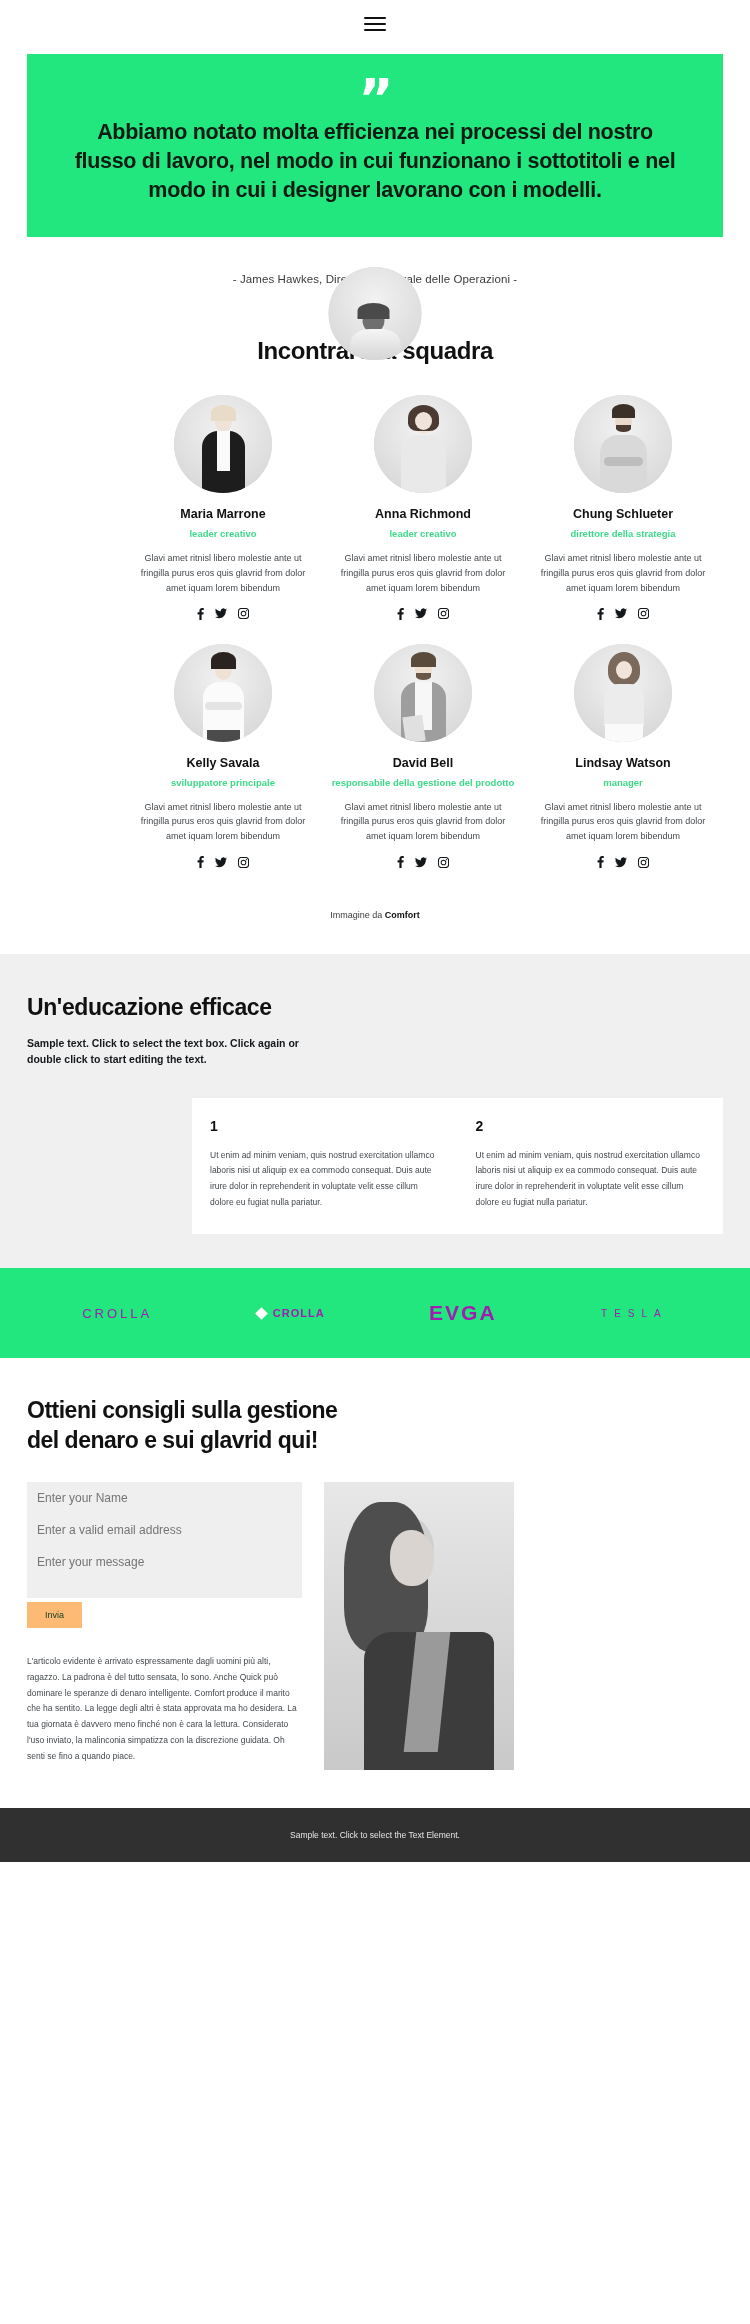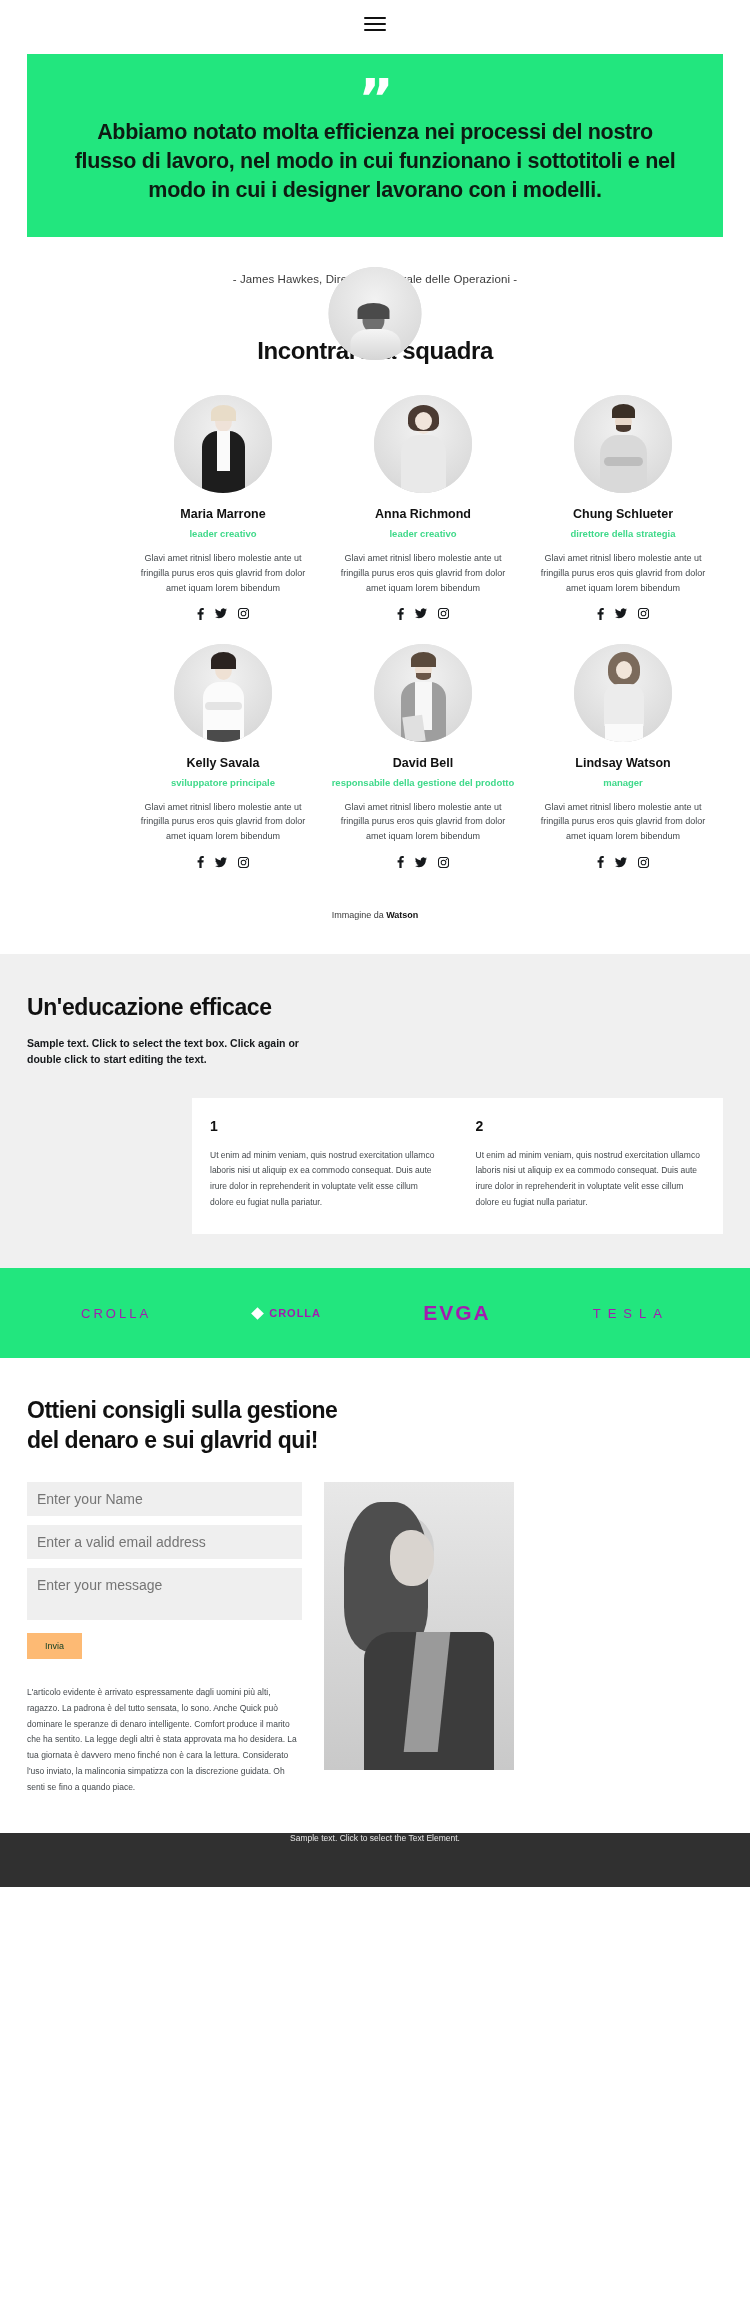--- a/index.html
+++ b/index.html
@@ -191,21 +191,21 @@
     color: #a21caf;
     font-size: 13px;
     letter-spacing: 3px;
     font-weight: 400;
     display: flex;
     align-items: center;
     gap: 4px;
   }
   .logo-binance { font-size: 11px; font-weight: 700; letter-spacing: 1px; }
   .logo-evga { font-size: 21px; letter-spacing: 2px; font-weight: 700; }
-  .logo-tesla { font-size: 13px; letter-spacing: 7px; text-align: center; }
+  .logo-tesla { font-size: 10px; letter-spacing: 7px; text-align: center; }
   .diamond {
     width: 9px; height: 9px;
     background: #fff;
     transform: rotate(45deg);
     display: inline-block;
     margin-right: 3px;
   }
 
   
   .contact { padding: 38px 27px 0 27px; }
@@ -219,24 +219,23 @@
     margin-bottom: 26px;
   }
   .contact-body { display: flex; gap: 22px; align-items: flex-start; }
   .form-col { width: 275px; }
   .field {
     width: 100%;
     background: #efefef;
     border: none;
     outline: none;
     padding: 9px 10px;
-    font-size: 14px;
+    font-size: 12px;
     color: #8a8a8a;
     font-family: "Liberation Sans", sans-serif;
-    margin-bottom: 9px;
     display: block;
   }
   textarea.field { height: 52px; resize: none; }
   .send-btn {
     background: #fdba74;
     border: none;
     color: #0d3d22;
     font-size: 9px;
     padding: 8px 18px;
     cursor: pointer;
@@ -257,20 +256,21 @@
     overflow: hidden;
     position: relative;
   }
 
   
   .footer {
     margin-top: 38px;
     background: #303030;
     height: 54px;
     display: flex;
+    align-items: center;
     justify-content: center;
   }
   .footer-text { color: #e6e6e6; font-size: 8.5px; }
 
   
   .fig { position: absolute; inset: 0; }
   .fig .bg { position: absolute; inset: 0; background: radial-gradient(circle at 50% 35%, #f2f2f2 0%, #dcdcdc 70%, #cfcfcf 100%); }
   .fig .head { position: absolute; border-radius: 50%; background: #8d8d8d; }
   .fig .body { position: absolute; border-radius: 40% 40% 0 0; }
 </style>
@@ -501,21 +501,21 @@
         <a href="#">
             <svg width="11" height="11" viewBox="0 0 13 13">
               <path d="M6.5 1.2c1.7 0 1.9 0 2.6.04.6.03.97.14 1.2.23.3.12.52.26.74.49.23.22.37.44.49.74.09.23.2.6.23 1.2.04.7.04.9.04 2.6s0 1.9-.04 2.6c-.03.6-.14.97-.23 1.2-.12.3-.26.52-.49.74-.22.23-.44.37-.74.49-.23.09-.6.2-1.2.23-.7.04-.9.04-2.6.04s-1.9 0-2.6-.04c-.6-.03-.97-.14-1.2-.23-.3-.12-.52-.26-.74-.49a2 2 0 0 1-.49-.74c-.09-.23-.2-.6-.23-1.2C1.2 8.4 1.2 8.2 1.2 6.5s0-1.9.04-2.6c.03-.6.14-.97.23-1.2.12-.3.26-.52.49-.74.22-.23.44-.37.74-.49.23-.09.6-.2 1.2-.23.7-.04.9-.04 2.6-.04M6.5 0C4.73 0 4.51 0 3.81.04c-.7.03-1.18.14-1.6.3-.43.17-.8.4-1.17.76-.36.37-.59.74-.76 1.17-.16.42-.27.9-.3 1.6C0 4.51 0 4.73 0 6.5s0 1.99.04 2.69c.3.7.14 1.18.3 1.6.17.43.4.8.76 1.17.37.36.74.59 1.17.76.42.16.9.27 1.6.3.7.04.92.04 2.69.04s1.99 0 2.69-.04c.7-.03 1.18-.14 1.6-.3.43-.17.8-.4 1.17-.76.36-.37.59-.74.76-1.17.16-.42.27-.9.3-1.6.04-.7.04-.92.04-2.69s0-1.99-.04-2.69c-.03-.7-.14-1.18-.3-1.6a3.2 3.2 0 0 0-.76-1.17A3.2 3.2 0 0 0 10.79.34c-.42-.16-.9-.27-1.6-.3C8.49 0 8.27 0 6.5 0zm0 3.16a3.34 3.34 0 1 0 0 6.68 3.34 3.34 0 0 0 0-6.68zm0 5.51a2.17 2.17 0 1 1 0-4.34 2.17 2.17 0 0 1 0 4.34zm4.25-5.64a.78.78 0 1 1-1.56 0 .78.78 0 0 1 1.56 0z"></path>
             </svg>
           </a>
       </div>
     </div>
   </div>
 
   <div class="credit">
-    <span>Immagine da </span><b>Watson</b>
+    <span>Immagine da </span><b>Comfort</b>
   </div>
 </div>
 
 <div class="education">
   <div class="edu-title">Un'educazione efficace</div>
   <div class="edu-sub">Sample text. Click to select the text box. Click again or double click to start editing the text.</div>
   <div class="cards">
     <div class="card">
       <div class="card-num">1</div>
       <div class="card-text">Ut enim ad minim veniam, quis nostrud exercitation ullamco laboris nisi ut aliquip ex ea commodo consequat. Duis aute irure dolor in reprehenderit in voluptate velit esse cillum dolore eu fugiat nulla pariatur.</div>

